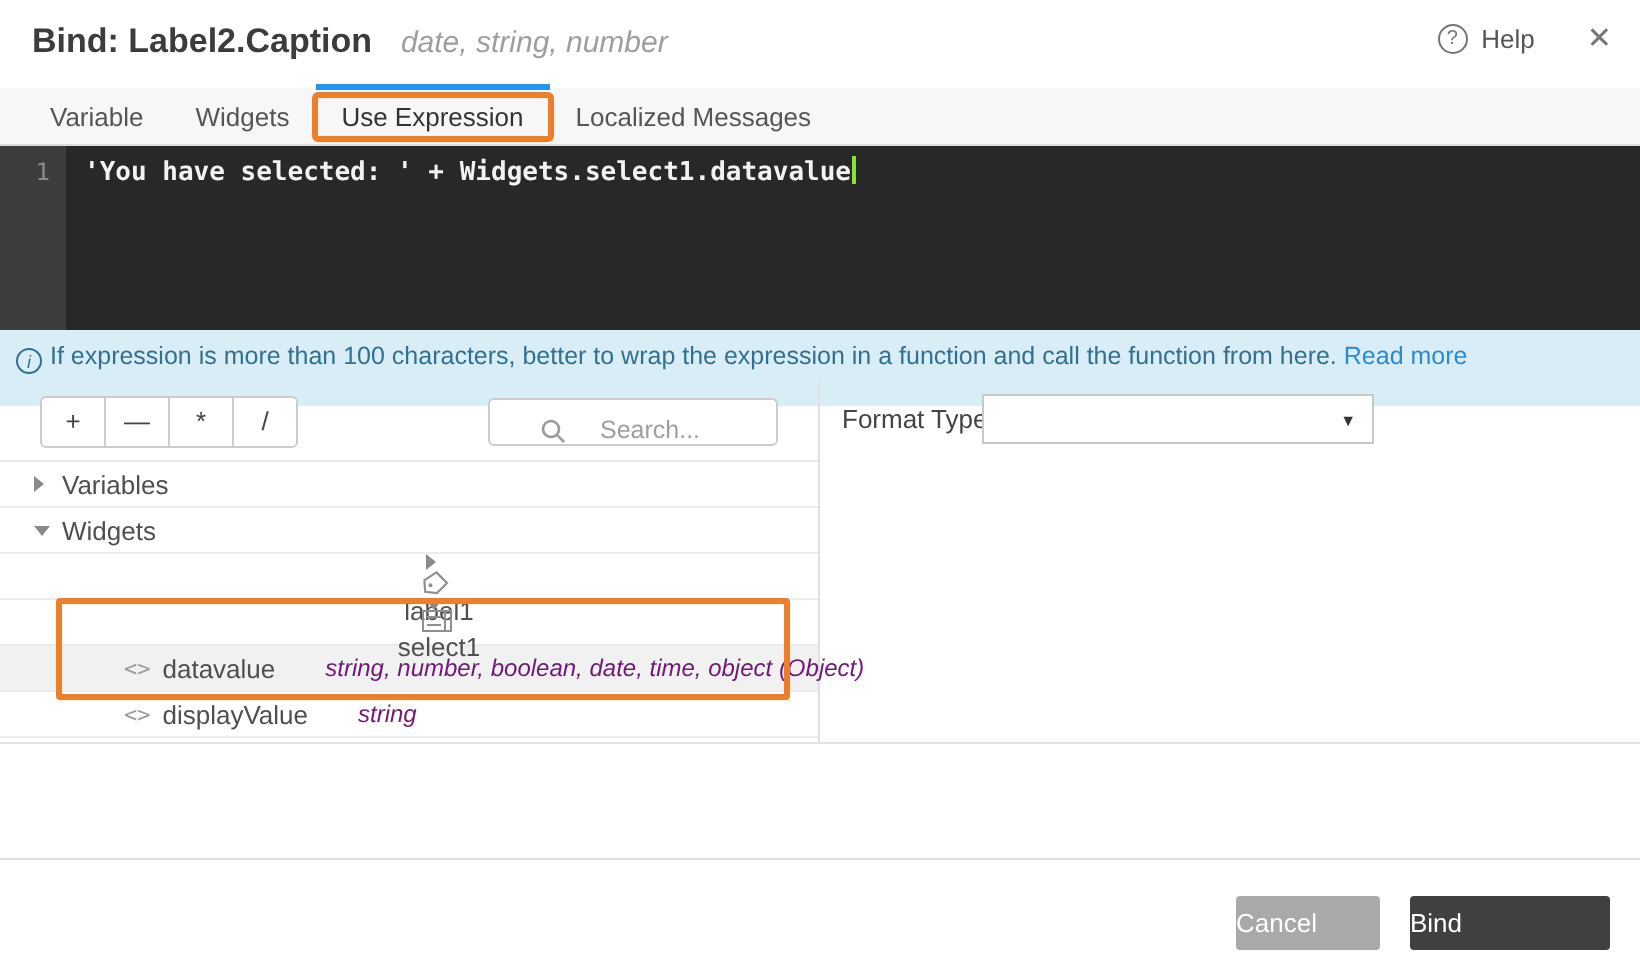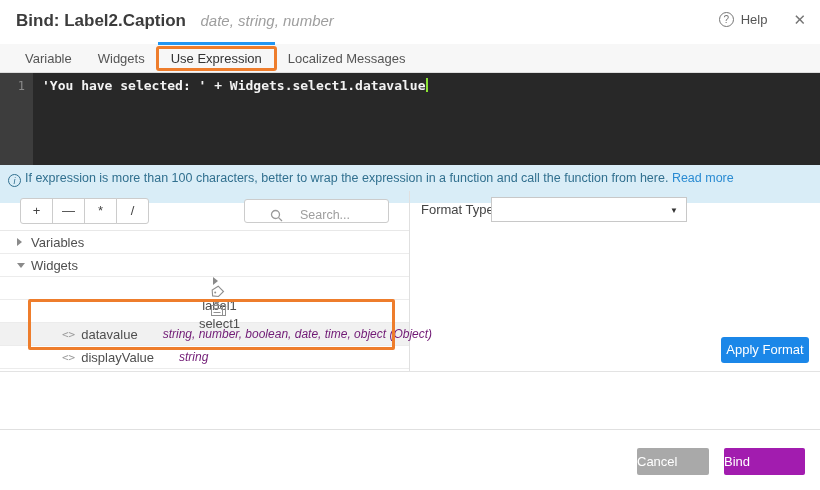--- a/index.html
+++ b/index.html
@@ -79,21 +79,21 @@
   .format-caret { position:absolute; right:8px; top:8px; font-size:8px; color:#333; }
   .apply-btn { position:absolute; right:11px; bottom:8px; width:88px; height:26px; background:#1b87e8;
                color:#fff; font-size:13px; border:none; border-radius:3px; text-align:center; line-height:26px; cursor:pointer; }
 
   
   .footer-divider { position:absolute; top:429px; left:0; width:820px; height:1px; background:#e0e0e0; }
   .footer { position:absolute; top:448px; right:15px; display:flex; }
   .btn { height:27px; border:none; border-radius:2px; color:#fff; font-size:13px; 
          line-height:27px; cursor:pointer; }
   .cancel-btn { width:72px; background:#a9a9a9; margin-right:15px; }
-  .bind-btn { width:81px; background:#a21caf; }
+  .bind-btn { width:100px; background:#404040; }
 </style>
 </head>
 <body>
 
 <div class="screen">
 
   <div class="header">
     <div class="title-wrap">
       <span class="dlg-title">Bind: Label2.Caption</span>
       <span class="dlg-subtitle">date, string, number</span>
@@ -199,21 +199,20 @@
         <div class="tree-annotation" style="top:68px;"></div>
       </div>
     </div>
 
     <div class="right-panel">
       <div class="format-label">Format Type</div>
       <div class="format-select">
         <span></span>
         <span class="format-caret">▼</span>
       </div>
-      <div class="apply-btn">Apply Format</div>
     </div>
   </div>
 
   <div class="footer-divider"></div>
   <div class="footer">
     <div class="btn cancel-btn">Cancel</div>
     <div class="btn bind-btn">Bind</div>
   </div>
 
 </div>

